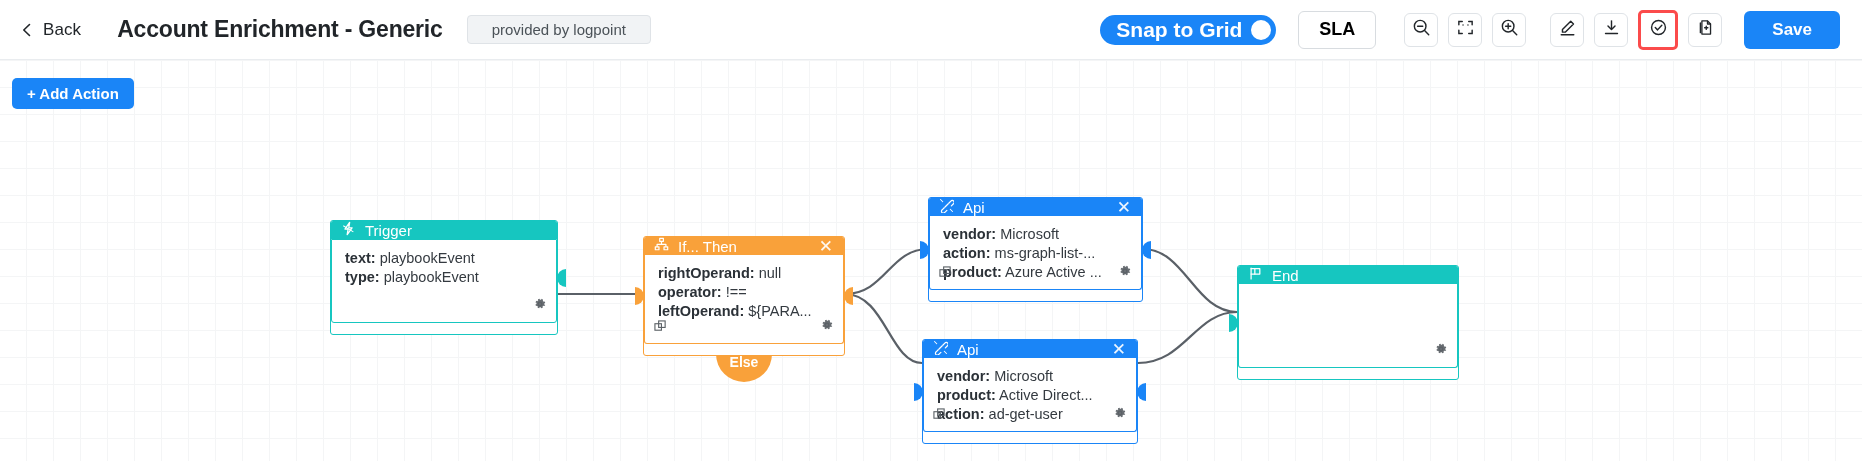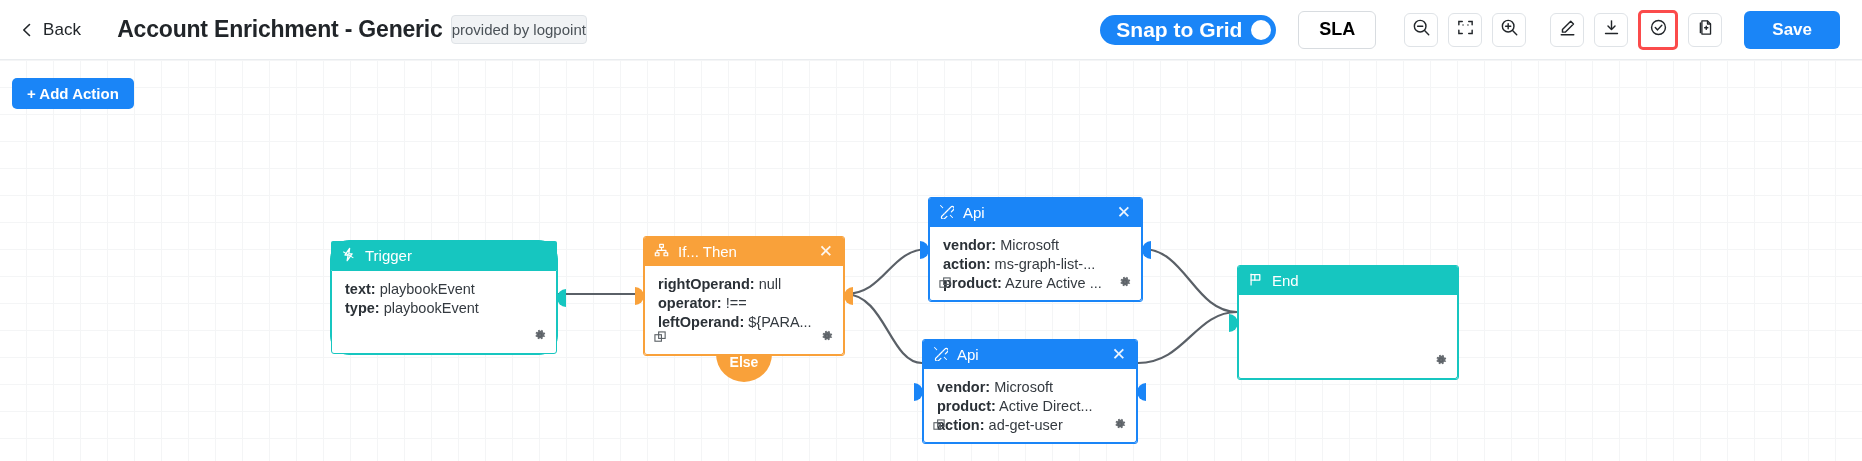--- a/index.html
+++ b/index.html
@@ -19,23 +19,23 @@
     padding:0 22px 0 20px;z-index:20;justify-content:flex-end;
   }
   .back-btn{display:flex;align-items:center;gap:9px;cursor:pointer;}
   .back-chev{width:14px;height:14px;display:block;}
   .back-label{font-size:17px;color:#212529;letter-spacing:.1px;}
   .title{
     font-size:23px;font-weight:600;color:#212529;margin-left:36px;
     letter-spacing:-.2px;white-space:nowrap;
   }
   .provided-badge{
-    margin-left:8px;font-size:15px;color:#4b5258;
+    margin-left:24px;font-size:15px;color:#4b5258;
     background:#f1f3f5;border:1px solid #dfe3e7;border-radius:4px;
-    padding:5px 0;white-space:nowrap;
+    padding:5px 24px;white-space:nowrap;
   }
   .hdr-right{margin-left:auto;display:flex;align-items:center;gap:0;}
 
   .snap-toggle{
     display:flex;align-items:center;background:#1a85f7;border-radius:22px;
     height:30px;padding:0 5px 0 16px;cursor:pointer;margin-right:22px;
   }
   .snap-toggle .lbl{color:#fff;font-size:21px;font-weight:600;margin-right:9px;white-space:nowrap;}
   .snap-knob{width:20px;height:20px;border-radius:50%;background:#fff;}
 
@@ -90,21 +90,21 @@
     font-family:"Liberation Sans", sans-serif;
   }
   #edges{position:absolute;left:0;top:0;width:1862px;height:401px;z-index:2;pointer-events:none;}
 
   
   .node{
     position:absolute;z-index:4;box-sizing:border-box;
     border-radius:3px;background:#fff;
   }
   .node-hd{
-    height:29px;display:flex;align-items:center;gap:9px;
+    height:18px;display:flex;align-items:center;gap:9px;
     padding:0 10px;color:#fff;font-size:15px;font-weight:500;
     border-radius:2px 2px 0 0;box-sizing:border-box;
   }
   .node-hd .ttl{flex:1;white-space:nowrap;overflow:hidden;}
   .node-hd .close{
     font-size:17px;line-height:1;cursor:pointer;opacity:.92;font-weight:400;
     padding:0 1px;
   }
   .node-body{
     position:relative;box-sizing:border-box;padding:9px 12px 0 13px;
@@ -255,21 +255,21 @@
 
       <path d="M845 234 C 885 234, 890 189, 928 189" fill="none" stroke="#5a6067" stroke-width="2.2"></path>
 
       <path d="M845 234 C 885 234, 890 303, 922 303" fill="none" stroke="#5a6067" stroke-width="2.2"></path>
 
       <path d="M1143 189 C 1185 189, 1195 252, 1237 252" fill="none" stroke="#5a6067" stroke-width="2.2"></path>
 
       <path d="M1138 303 C 1185 303, 1195 252, 1237 252" fill="none" stroke="#5a6067" stroke-width="2.2"></path>
     </svg>
 
-    <div class="node n-teal" style="left:330px;top:180px;width:228px;height:115px;border-radius:19px;">
+    <div class="node n-teal" style="left:330px;top:160px;width:228px;height:115px;">
       <div class="node-hd hd-teal">
         <span>
           <svg width="15" height="15" viewBox="0 0 16 16" fill="none" stroke="#fff" stroke-width="1.4" stroke-linejoin="round">
               <path d="M9.2 1.4 L4.2 8.6 H7.6 L6.6 14.6 L11.8 7.3 H8.3 Z"></path>
               <path d="M2.4 5.0 L13.2 11.6" stroke-width="1.1"></path>
             </svg>
         </span>
         <span class="ttl">Trigger</span>
       </div>
       <div class="node-body n-teal" style="border-color:#16c6c0;">

